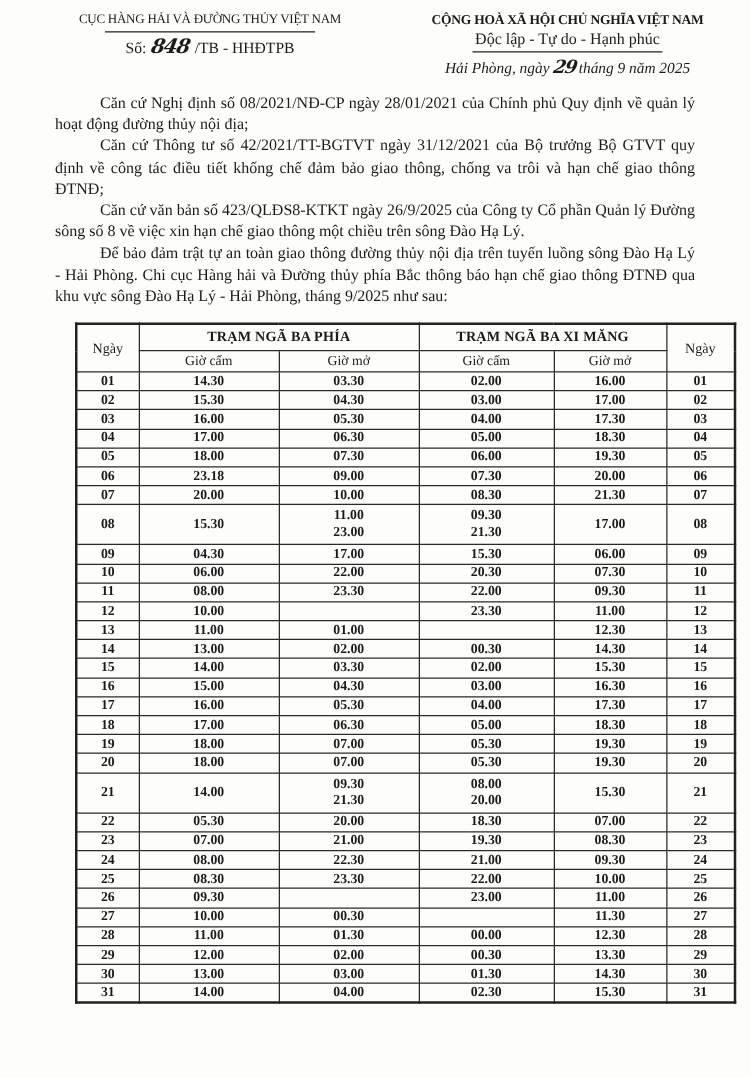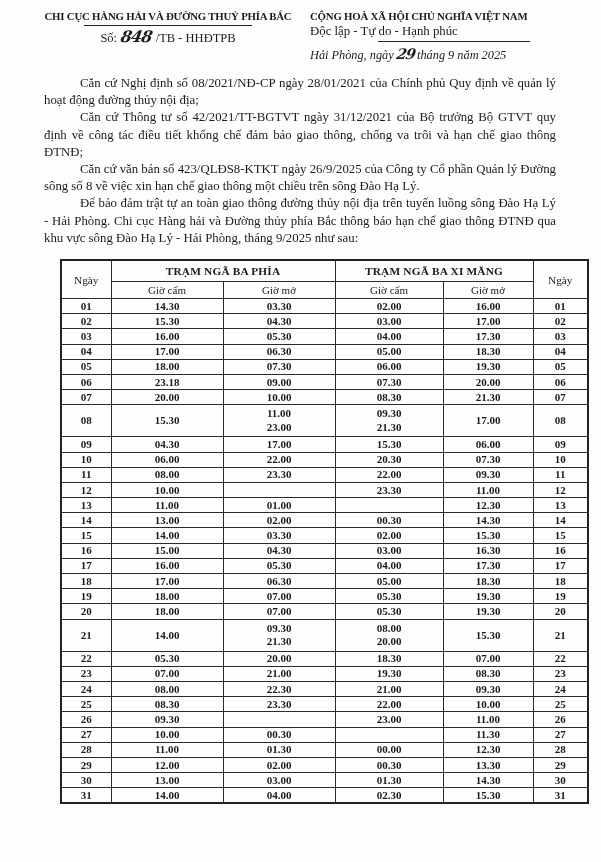--- a/index.html
+++ b/index.html
@@ -4,21 +4,21 @@
 <style>
   html,body{margin:0;padding:0;background:#e8e8e6;}
   .page{
     width:601px;height:862px;background:#fdfdfb;margin:0 auto;position:relative;
     font-family:"Liberation Serif","DejaVu Serif",serif;color:#1b1b1b;
     overflow:hidden;box-sizing:border-box;padding-top:9px;
   }
   
   .nat-header{display:flex;}
   .nh-left{width:272px;margin-left:32px;text-align:center;}
-  .nh-right{width:288px;margin-left:6px;}
+  .nh-right{width:288px;margin-left:6px;text-align:center;}
   .nh-l1{font-size:10.4px;line-height:13.5px;letter-spacing:-0.2px;}
   .nh-l2{font-size:10.8px;line-height:14px;font-weight:bold;letter-spacing:-0.2px;}
   .rule{border-top:1.4px solid #222;margin:2px auto 2px;}
   .rule-left{width:168px;}
   .rule-right{width:152px;}
   .nh-so{font-size:12.5px;line-height:18px;}
   .nh-motto{font-size:12.8px;line-height:16px;font-weight:normal;}
   .nh-date{font-size:12.3px;line-height:19px;font-style:italic;margin-top:2px;}
   .hand{
     font-family:"DejaVu Serif",serif;font-style:italic;font-weight:bold;
@@ -52,21 +52,21 @@
   tbody td{font-weight:bold;height:14.2px;line-height:13px;}
   tbody td.double{line-height:13.5px;padding:2px 0;}
 </style>
 </head>
 <body>
 
 <div class="page">
 
   <div class="nat-header">
     <div class="nh-left">
-      <div class="nh-l2">CHI CỤC HÀNG HẢI VÀ ĐƯỜNG THUỶ PHÍA BẮC</div>
+      <div class="nh-l1">CỤC HÀNG HẢI VÀ ĐƯỜNG THỦY VIỆT NAM</div>
       <div class="rule rule-left"></div>
       <div class="nh-so">
         <span>Số:</span>
         <span class="hand hand-so">848</span>
         <span>/TB - HHĐTPB</span>
       </div>
     </div>
     <div class="nh-right">
       <div class="nh-l2">CỘNG HOÀ XÃ HỘI CHỦ NGHĨA VIỆT NAM</div>
       <div class="nh-motto">Độc lập - Tự do - Hạnh phúc</div>

